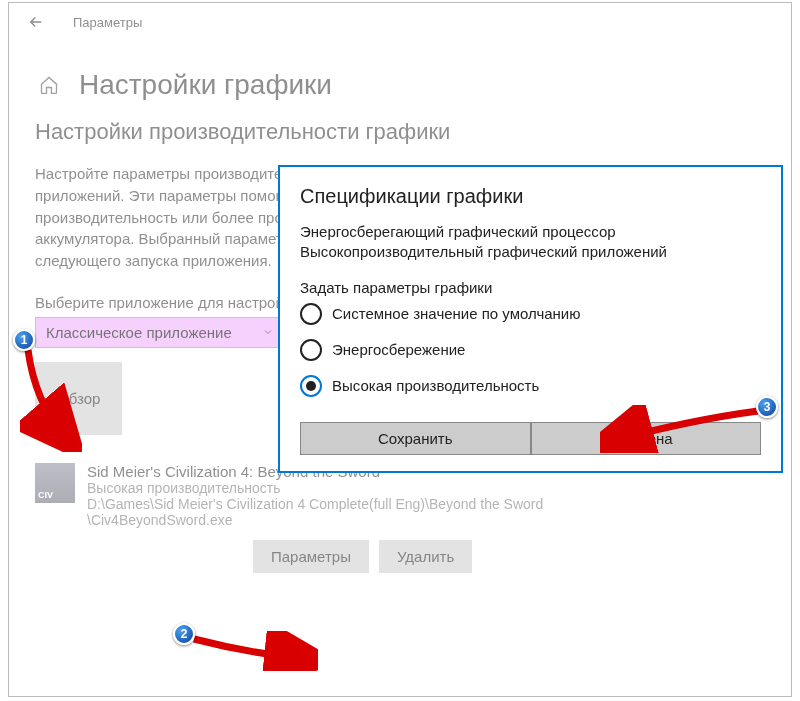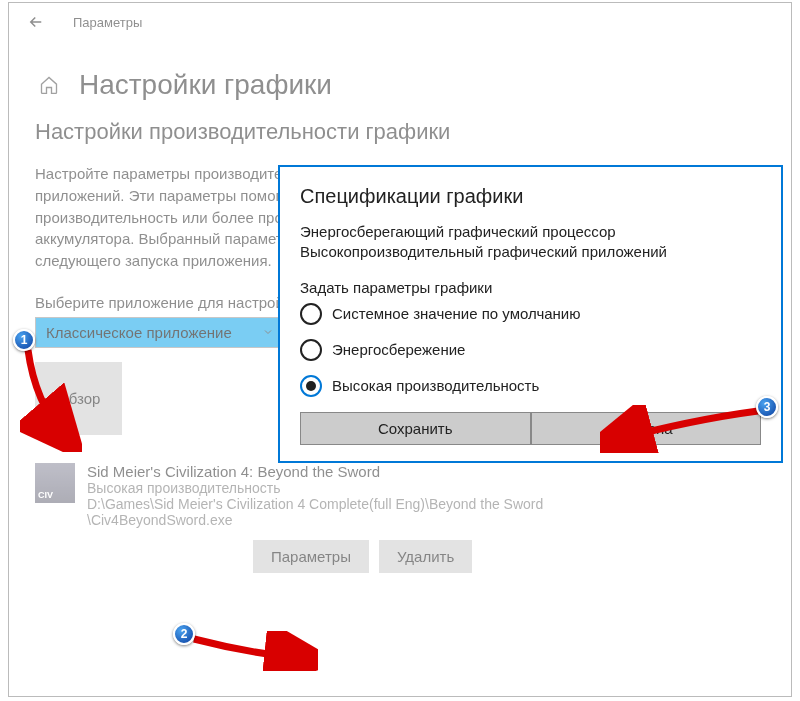--- a/index.html
+++ b/index.html
@@ -9,40 +9,40 @@
 .header { display: flex; align-items: center; padding: 10px 18px; gap: 28px; }
 .back-icon { width: 18px; height: 18px; color: #333; }
 .header-title { font-size: 13px; color: #333; font-weight: 400; }
 .page-title-row { display: flex; align-items: center; padding: 28px 24px 18px 30px; gap: 20px; }
 .home-icon { width: 20px; height: 20px; color: #555; }
 .page-title { font-size: 28px; font-weight: 300; color: #333; }
 .content { padding: 0 26px; }
 .section-heading { font-size: 22px; font-weight: 400; color: #333; margin-bottom: 18px; }
 .desc { font-size: 15px; color: #333; line-height: 1.45; max-width: 540px; margin-bottom: 22px; }
 .label-text { font-size: 15px; color: #333; margin-bottom: 6px; }
-.dropdown { display: inline-flex; align-items: center; border: 1px solid #999; padding: 6px 10px; font-size: 15px; gap: 30px; background: #0ea5e9; min-width: 270px; }
+.dropdown { display: inline-flex; align-items: center; border: 1px solid #999; padding: 6px 10px; font-size: 15px; gap: 30px; background: #f0abfc; min-width: 270px; }
 .browse-btn { display: inline-block; background: #ccc; padding: 28px 22px; font-size: 15px; color: #222; border: none; margin-top: 14px; }
 .app-item { display: flex; gap: 12px; margin-top: 28px; align-items: flex-start; }
 .app-icon { width: 40px; height: 40px; background: linear-gradient(#8a8a9c,#6a6a7a); display: flex; align-items: flex-end; justify-content: flex-start; font-size: 9px; color: #fff; font-weight: bold; padding: 3px; }
 .app-info { flex: 1; }
 .app-name { font-size: 15px; color: #333; }
 .app-sub { font-size: 14px; color: #777; }
 .app-path { font-size: 14px; color: #777; max-width: 470px; word-break: break-all; }
 .app-buttons { display: flex; gap: 10px; margin-top: 12px; margin-left: 218px; }
 .small-btn { background: #ccc; padding: 8px 18px; font-size: 15px; color: #222; border: none; }
 .dialog { position: absolute; left: 278px; top: 165px; width: 505px; background: #fff; border: 2px solid #0078d7; padding: 18px 20px 16px 20px; z-index: 50; }
 .dlg-title { font-size: 20px; color: #222; margin-bottom: 14px; }
 .dlg-line { font-size: 15px; color: #222; line-height: 1.35; }
 .dlg-sub { font-size: 15px; color: #222; margin-top: 16px; }
 .radio-row { display: flex; align-items: center; gap: 10px; padding: 7px 0; cursor: pointer; }
 .radio { width: 22px; height: 22px; border: 2px solid #222; border-radius: 50%; display: flex; align-items: center; justify-content: center; }
 .radio.sel { border-color: #0078d7; }
 .radio.sel::after { content: ''; width: 10px; height: 10px; background: #222; border-radius: 50%; }
 .radio-label { font-size: 15px; color: #222; }
-.dlg-btns { display: flex; gap: 0; margin-top: 8px; }
+.dlg-btns { display: flex; gap: 0; margin-top: 18px; }
 .dlg-btn { flex: 1; background: #ccc; border: 1px solid #888; padding: 7px 0; font-size: 15px; color: #222; text-align: center; }
 .callout { position: absolute; width: 22px; height: 22px; border-radius: 50%; background: radial-gradient(circle at 35% 30%, #4aa3f0, #0a3d9e); border: 2px solid #fff; box-shadow: 0 1px 3px rgba(0,0,0,0.5); color: #fff; font-size: 12px; font-weight: bold; display: flex; align-items: center; justify-content: center; z-index: 80; }
 .arrow { position: absolute; z-index: 70; }
 </style>
 </head>
 <body>
 
 <div class="frame">
   <div class="header">
     <svg class="back-icon" viewBox="0 0 24 24" fill="none" stroke="currentColor" stroke-width="2">

